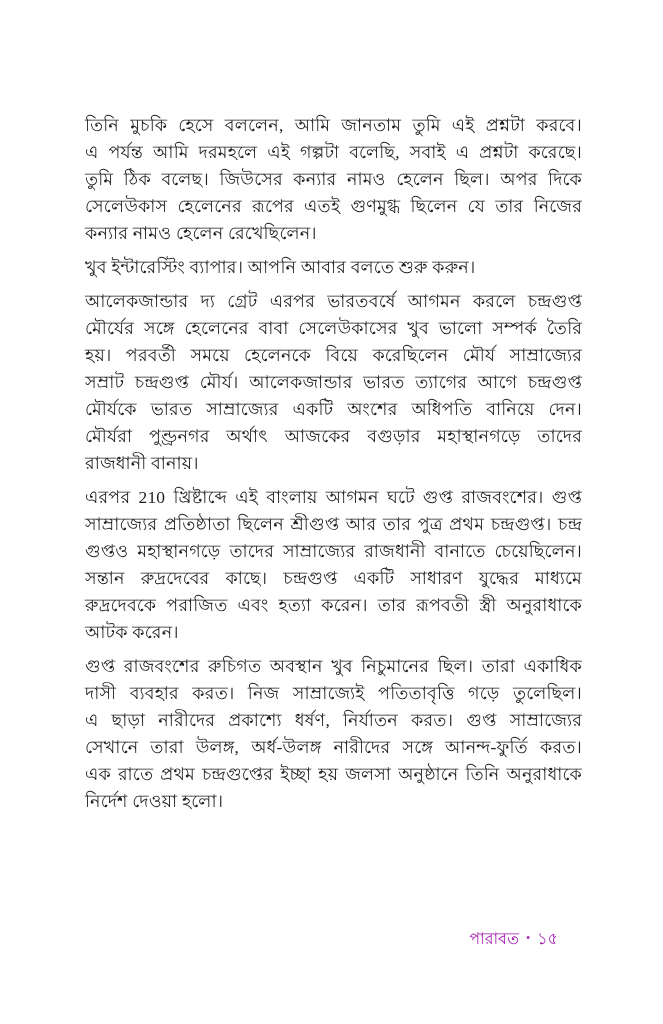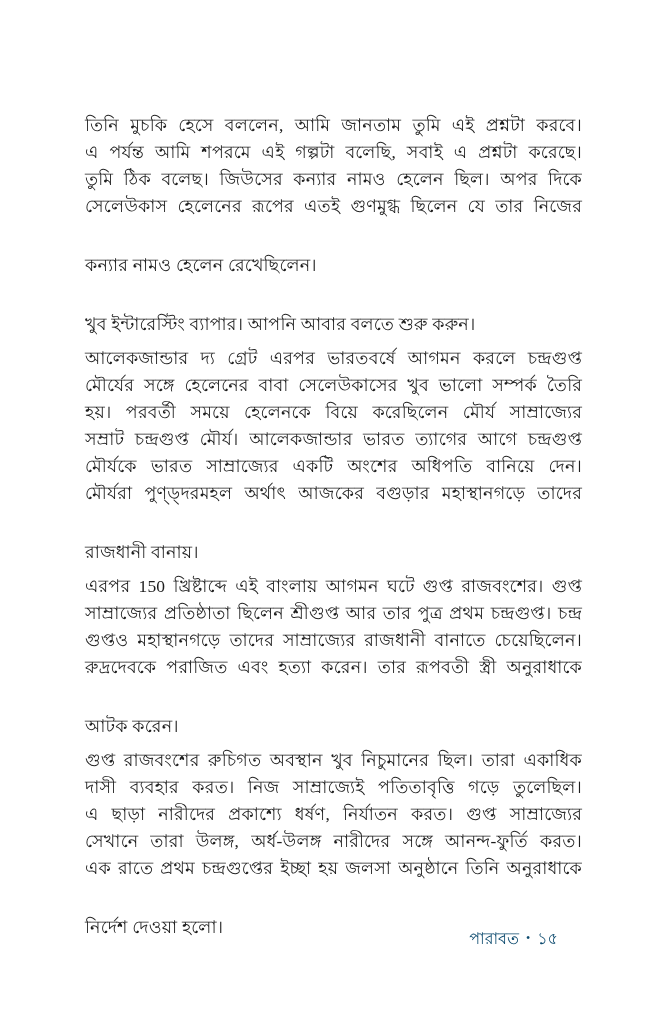--- a/index.html
+++ b/index.html
@@ -30,21 +30,20 @@
   .line {
     font-size: 17.5px;
     line-height: 27px;
     text-align: justify;
     text-align-last: justify;
     white-space: normal;
     letter-spacing: 0.2px;
   }
   .line.last {
     text-align-last: left;
-    margin-top: 32px;
   }
   .footer {
     position: absolute;
     left: 85px;
     top: 927px;
     width: 497px;
     box-sizing: border-box;
     padding-right: 24px;
     text-align: right;
     font-size: 16px;
@@ -58,51 +57,52 @@
   }
 </style>
 </head>
 <body>
 
 <div class="page" style="background: rgb(255, 255, 255); color: rgb(29, 29, 29);">
 
   <main class="text-block" id="text-block">
       <div class="paragraph">
         <div class="line">তিনি মুচকি হেসে বললেন, আমি জানতাম তুমি এই প্রশ্নটা করবে।</div>
-        <div class="line">এ পর্যন্ত আমি শপরমে এই গল্পটা বলেছি, সবাই এ প্রশ্নটা করেছে।</div>
+        <div class="line">এ পর্যন্ত আমি দরমহলে এই গল্পটা বলেছি, সবাই এ প্রশ্নটা করেছে।</div>
         <div class="line">তুমি ঠিক বলেছ। জিউসের কন্যার নামও হেলেন ছিল। অপর দিকে</div>
         <div class="line">সেলেউকাস হেলেনের রূপের এতই গুণমুগ্ধ ছিলেন যে তার নিজের</div>
         <div class="line last">কন্যার নামও হেলেন রেখেছিলেন।</div>
       </div>
       <div class="paragraph">
         <div class="line last">খুব ইন্টারেস্টিং ব্যাপার। আপনি আবার বলতে শুরু করুন।</div>
       </div>
       <div class="paragraph">
         <div class="line">আলেকজান্ডার দ্য গ্রেট এরপর ভারতবর্ষে আগমন করলে চন্দ্রগুপ্ত</div>
         <div class="line">মৌর্যের সঙ্গে হেলেনের বাবা সেলেউকাসের খুব ভালো সম্পর্ক তৈরি</div>
         <div class="line">হয়। পরবর্তী সময়ে হেলেনকে বিয়ে করেছিলেন মৌর্য সাম্রাজ্যের</div>
         <div class="line">সম্রাট চন্দ্রগুপ্ত মৌর্য। আলেকজান্ডার ভারত ত্যাগের আগে চন্দ্রগুপ্ত</div>
         <div class="line">মৌর্যকে ভারত সাম্রাজ্যের একটি অংশের অধিপতি বানিয়ে দেন।</div>
-        <div class="line">মৌর্যরা পুণ্ড্দরমহল অর্থাৎ আজকের বগুড়ার মহাস্থানগড়ে তাদের</div>
+        <div class="line">মৌর্যরা পুণ্ড্রনগর অর্থাৎ আজকের বগুড়ার মহাস্থানগড়ে তাদের</div>
         <div class="line last">রাজধানী বানায়।</div>
       </div>
       <div class="paragraph">
-        <div class="line">এরপর 150 খ্রিষ্টাব্দে এই বাংলায় আগমন ঘটে গুপ্ত রাজবংশের। গুপ্ত</div>
+        <div class="line">এরপর 210 খ্রিষ্টাব্দে এই বাংলায় আগমন ঘটে গুপ্ত রাজবংশের। গুপ্ত</div>
         <div class="line">সাম্রাজ্যের প্রতিষ্ঠাতা ছিলেন শ্রীগুপ্ত আর তার পুত্র প্রথম চন্দ্রগুপ্ত। চন্দ্র</div>
         <div class="line">গুপ্তও মহাস্থানগড়ে তাদের সাম্রাজ্যের রাজধানী বানাতে চেয়েছিলেন।</div>
+        <div class="line">সন্তান রুদ্রদেবের কাছে। চন্দ্রগুপ্ত একটি সাধারণ যুদ্ধের মাধ্যমে</div>
         <div class="line">রুদ্রদেবকে পরাজিত এবং হত্যা করেন। তার রূপবতী স্ত্রী অনুরাধাকে</div>
         <div class="line last">আটক করেন।</div>
       </div>
       <div class="paragraph">
         <div class="line">গুপ্ত রাজবংশের রুচিগত অবস্থান খুব নিচুমানের ছিল। তারা একাধিক</div>
         <div class="line">দাসী ব্যবহার করত। নিজ সাম্রাজ্যেই পতিতাবৃত্তি গড়ে তুলেছিল।</div>
         <div class="line">এ ছাড়া নারীদের প্রকাশ্যে ধর্ষণ, নির্যাতন করত। গুপ্ত সাম্রাজ্যের</div>
         <div class="line">সেখানে তারা উলঙ্গ, অর্ধ-উলঙ্গ নারীদের সঙ্গে আনন্দ-ফুর্তি করত।</div>
         <div class="line">এক রাতে প্রথম চন্দ্রগুপ্তের ইচ্ছা হয় জলসা অনুষ্ঠানে তিনি অনুরাধাকে</div>
         <div class="line last">নির্দেশ দেওয়া হলো।</div>
       </div>
     </main>
 
-  <footer class="footer" style="color: #0c4a6e;">
+  <footer class="footer" style="color: #a21caf;">
     <span>পারাবত</span><span class="bullet">•</span><span>১৫</span>
   </footer>
 
 </div>
 
 </body></html>

